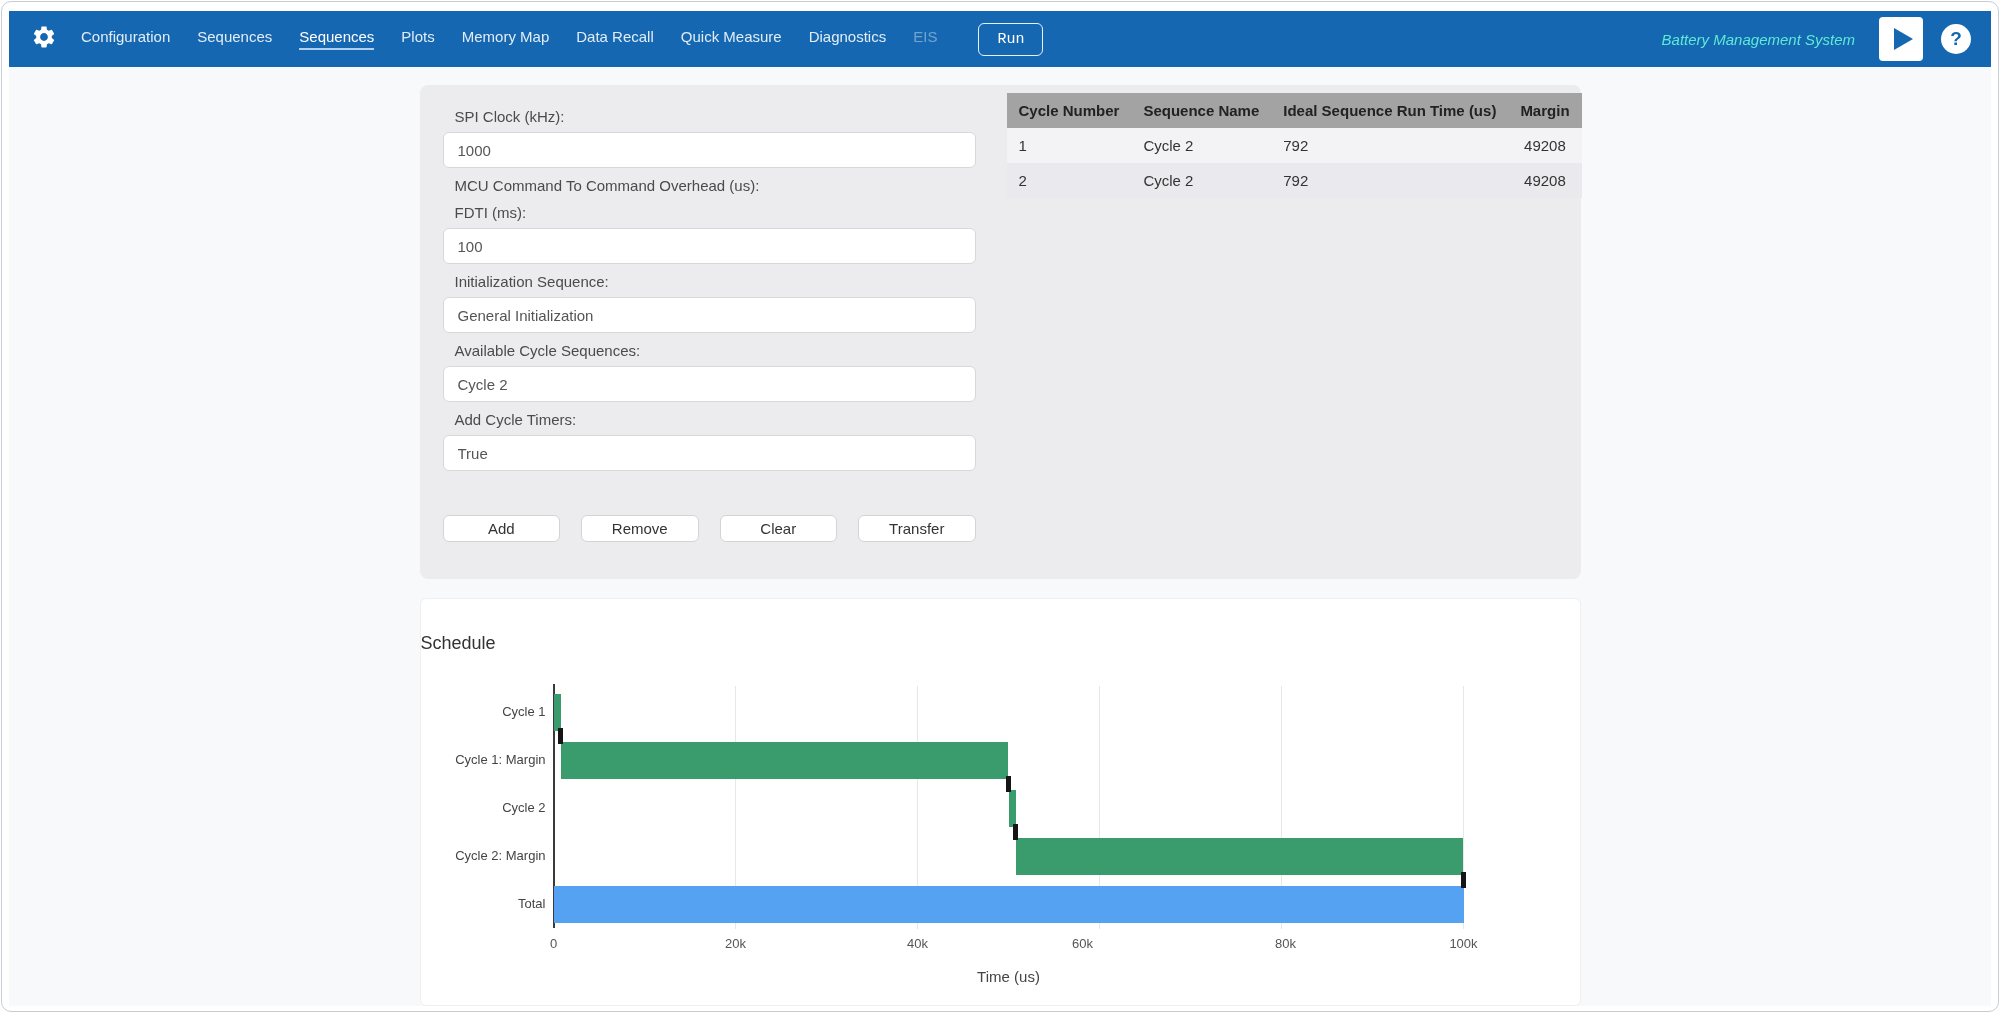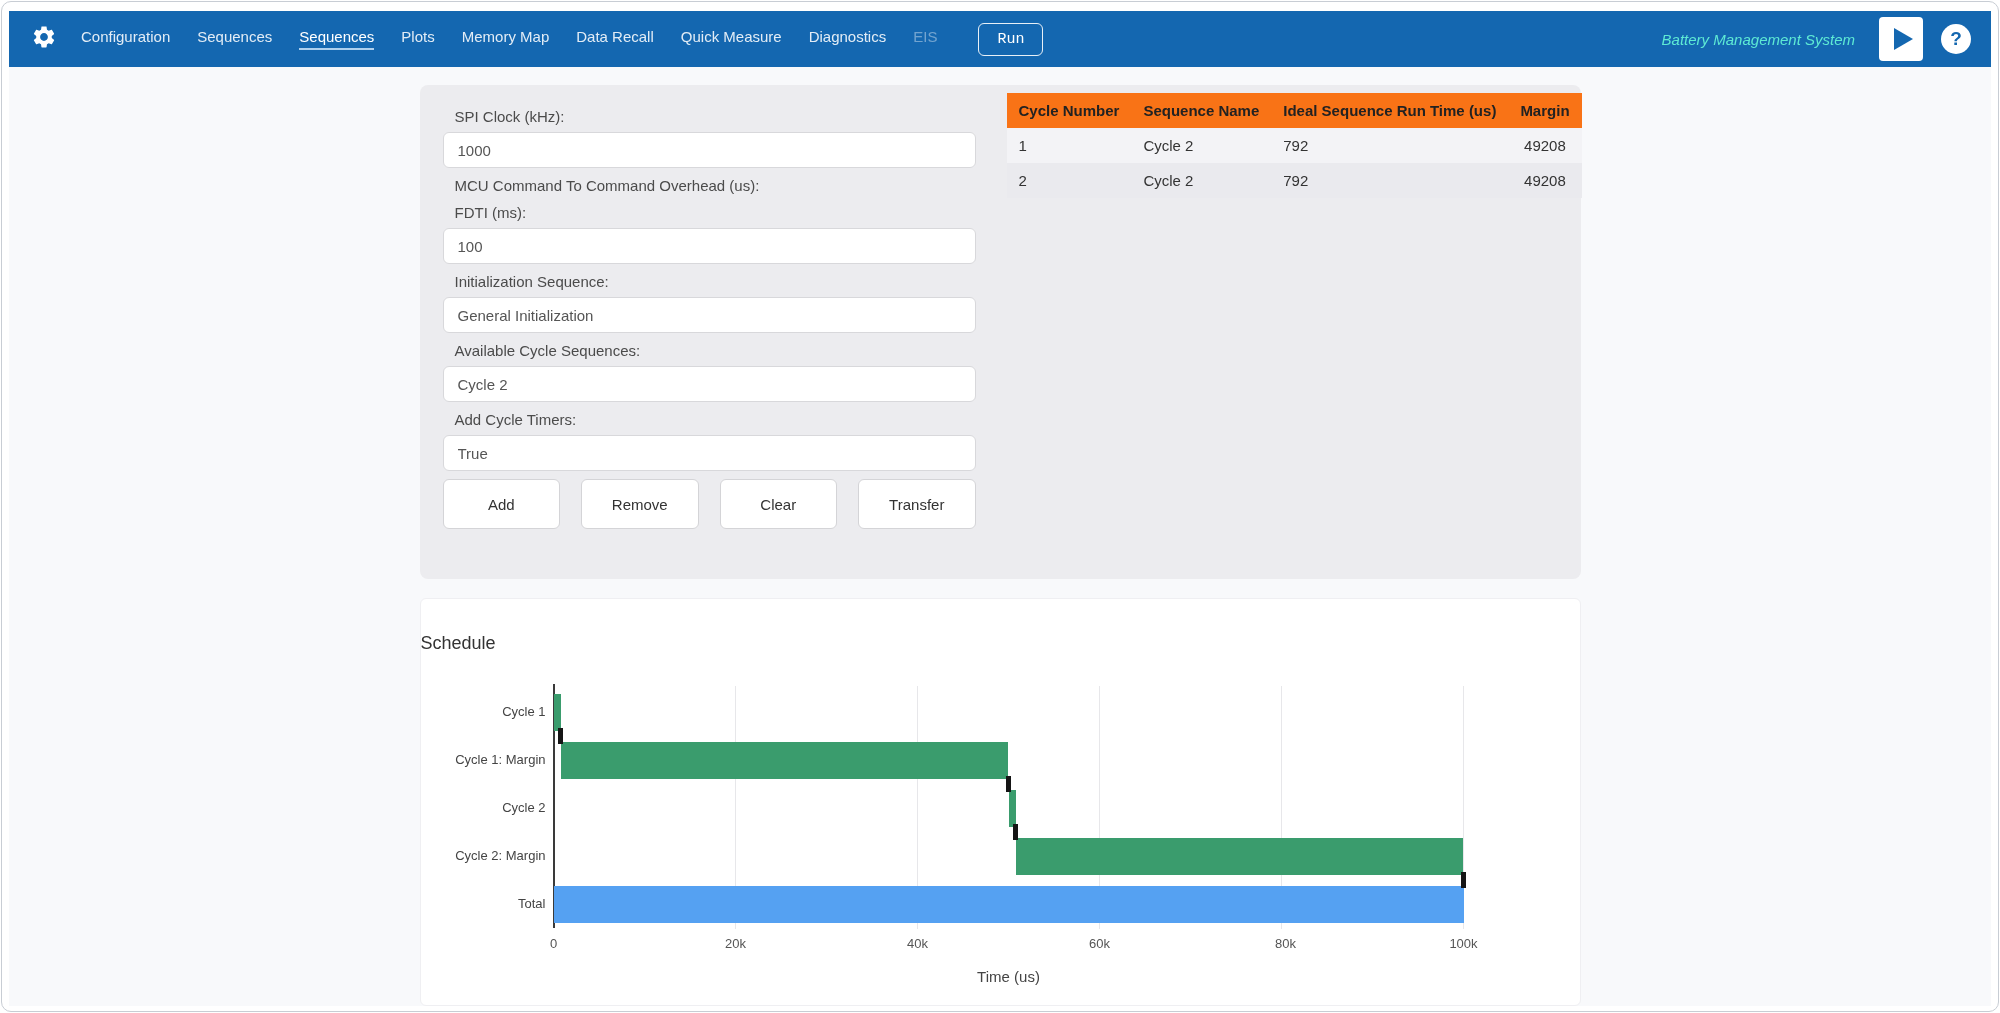--- a/index.html
+++ b/index.html
@@ -51,28 +51,29 @@
   .form-col { position:absolute; left:23px; top:22px; width:533px; }
   .field { margin-bottom:8px; }
   .field-label { font-size:15px; color:#4b4b4b; margin:0 0 6px 12px; line-height:19px; }
   .field input {
     width:100%; height:36px; border:1px solid #d8d8db; border-radius:6px;
     padding:0 14px; font-size:15px; color:#555; background:#fff;
     font-family:"Liberation Sans", sans-serif; outline:none;
   }
   .button-row { display:flex; gap:21px; margin-top:8px; }
   .btn {
-    width:118px; height:50px; background:#fff; border:1px solid #d4d4d7;
+    width:118px; height:27px; background:#fff; border:1px solid #d4d4d7;
     border-radius:6px; font-size:15px; color:#333; cursor:pointer;
     font-family:"Liberation Sans", sans-serif;
+    margin-top:36px;
   }
   
   .data-table { position:absolute; left:587px; top:8px; border-collapse:collapse; table-layout:fixed; }
   .data-table th {
-    background:#f97316; font-weight:bold; text-align:left; padding:9px 12px;
+    background:#a3a3a3; font-weight:bold; text-align:left; padding:9px 12px;
     font-size:15px; color:#222; white-space:nowrap; overflow:hidden;
   }
   .data-table td { padding:9px 12px; font-size:15px; color:#333; white-space:nowrap; }
   .data-table tr.row-even td { background:#f3f3f6; }
   .data-table tr.row-odd td { background:#eaeaee; }
   .col-num { width:127px; }
   .col-seq { width:132px; }
   .col-time { width:216px; }
   .col-margin { width:86px; text-align:center; }
   
@@ -189,21 +190,21 @@
 
     <div class="card">
       <div class="chart-title">Schedule</div>
       <div class="chart-plot">
           <div class="chart-tick-label" style="left: -25px;">0</div>
           <div class="gridline" style="left: 181.5px;"></div>
           <div class="chart-tick-label" style="left: 157px;">20k</div>
           <div class="gridline" style="left: 363.5px;"></div>
           <div class="chart-tick-label" style="left: 339px;">40k</div>
           <div class="gridline" style="left: 545.5px;"></div>
-          <div class="chart-tick-label" style="left: 521px;">60k</div>
+          <div class="chart-tick-label" style="left: 504px;">60k</div>
           <div class="gridline" style="left: 727.5px;"></div>
           <div class="chart-tick-label" style="left: 707px;">80k</div>
           <div class="gridline" style="left: 909.5px;"></div>
           <div class="chart-tick-label" style="left: 885px;">100k</div>
           <div class="y-axis-line"></div>
           <div class="chart-bar" style="left: 0px; width: 7.2072px; top: 5.5px; background: rgb(58, 156, 109);"></div>
           <div class="chart-row-label" style="top: 16px;">Cycle 1</div>
           <div class="chart-bar" style="left: 7.2072px; width: 447.793px; top: 53.5px; background: rgb(58, 156, 109);"></div>
           <div class="chart-row-label" style="top: 64px;">Cycle 1: Margin</div>
           <div class="chart-bar" style="left: 455px; width: 7.2072px; top: 101.5px; background: rgb(58, 156, 109);"></div>

